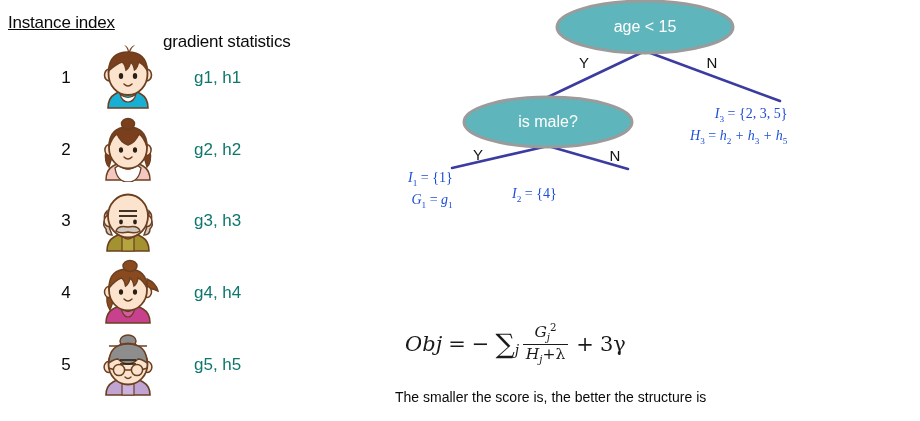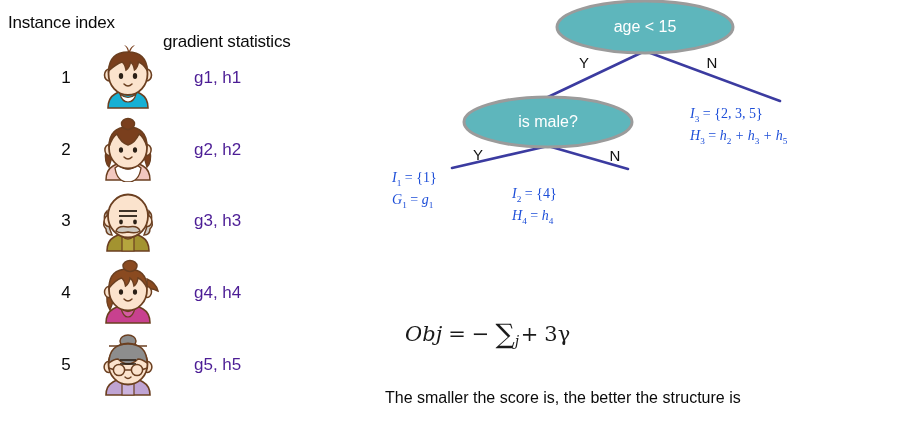--- a/index.html
+++ b/index.html
@@ -24,21 +24,21 @@
   }
   .col-header {
     position: absolute;
     top: 13px;
     font-size: 17px;
     font-weight: 400;
     letter-spacing: -0.2px;
     color: #0a0a0a;
     white-space: nowrap;
   }
-  #header-instance-index { left: 8px; }
+  #header-instance-index { left: 8px; text-decoration: underline; }
   #header-gradient-stats { left: 163px; margin-top: 19px; }
 
   .instance-row {
     position: absolute;
     left: 0;
     width: 360px;
     height: 72px;
   }
   .row-index {
     position: absolute;
@@ -54,29 +54,29 @@
     left: 95px;
     top: 0px;
     width: 66px;
     height: 68px;
   }
   .row-stats {
     position: absolute;
     left: 194px;
     top: 26px;
     font-size: 17px;
-    color: #4c1d95;
+    color: #0f766e;
     white-space: nowrap;
   }
 
   
   #right-panel {
     position: absolute;
     left: 360px; top: 0;
-    width: 560px; height: 421px;
+    width: 560px; height: 421px; text-align: right;
   }
   #tree-svg {
     position: absolute;
     left: 0; top: 0;
     width: 560px; height: 421px;
     overflow: visible;
   }
   .node-ellipse {
     fill: #5eb6bc;
     stroke: #9b9b9b;
@@ -114,21 +114,21 @@
   .math-block .ln { display: block; }
   .mi { font-style: italic; }
   sub.s, sup.s {
     font-size: 0.66em;
     font-style: italic;
   }
   sub.sn, sup.sn {
     font-size: 0.66em;
     font-style: normal;
   }
-  #math-leaf-1 { left: 32px; top: 168px; }
+  #math-leaf-1 { left: 48px; top: 168px; }
   #math-leaf-2 { left: 152px; top: 184px; }
   #math-leaf-3 { left: 330px; top: 104px; }
 
   
   #objective-eq {
     position: absolute;
     left: 45px;
     top: 322px;
     font-family: "DejaVu Serif", serif;
     font-size: 21px;
@@ -162,24 +162,24 @@
   }
   .frac .num { padding: 0 3px 1px 3px; }
   .frac .den {
     padding: 1px 3px 0 3px;
     border-top: 1.2px solid #1a1a1a;
   }
 
   
   #caption {
     position: absolute;
-    left: 25px;
+    left: 35px;
     top: 389px;
     font-family: "Liberation Sans", sans-serif;
-    font-size: 16px;
+    font-size: 14px;
     color: #0a0a0a;
     white-space: nowrap;
   }
 
   
   .avatar-svg { display: block; width: 66px; height: 68px; }
 </style>
 </head>
 <body>
 
@@ -328,40 +328,40 @@
       <span class="mi">G</span><sub class="sn">1</sub>
       = <span class="mi">g</span><sub class="sn">1</sub>
     </span>
   </div>
 
   <div class="math-block" id="math-leaf-2">
     <span class="ln">
       <span class="mi">I</span><sub class="sn">2</sub>
       = <span>{4}</span>
     </span>
-    <span class="ln">
-      <span class="mi">H</span><sub class="sn">4</sub>
-      = <span class="mi">h</span><sub class="sn">4</sub>
-    </span>
   </div>
 
   <div class="math-block" id="math-leaf-3">
     <span class="ln">
       <span class="mi">I</span><sub class="sn">3</sub>
       = <span>{2, 3, 5}</span>
     </span>
     <span class="ln">
       <span class="mi">H</span><sub class="sn">3</sub>
       = <span class="mi">h<sub class="sn">2</sub> + h<sub class="sn">3</sub> + h<sub class="sn">5</sub></span>
     </span>
   </div>
 
   <div id="objective-eq">
     <span class="mi">Obj</span>
     <span>=</span>
     <span>−</span>
     <span class="sigma">∑<sub>j</sub></span>
+    <span class="frac">
+      <span class="num"><span class="mi">G</span><sub class="s">j</sub><sup class="sn">2</sup></span>
+      <span class="den"><span class="mi">H</span><sub class="s">j</sub>+λ</span>
+    </span>
     <span>+</span>
     <span>3γ</span>
   </div>
 
   <div id="caption">The smaller the score is, the better the structure is</div>
 </div>
 
 </body></html>

